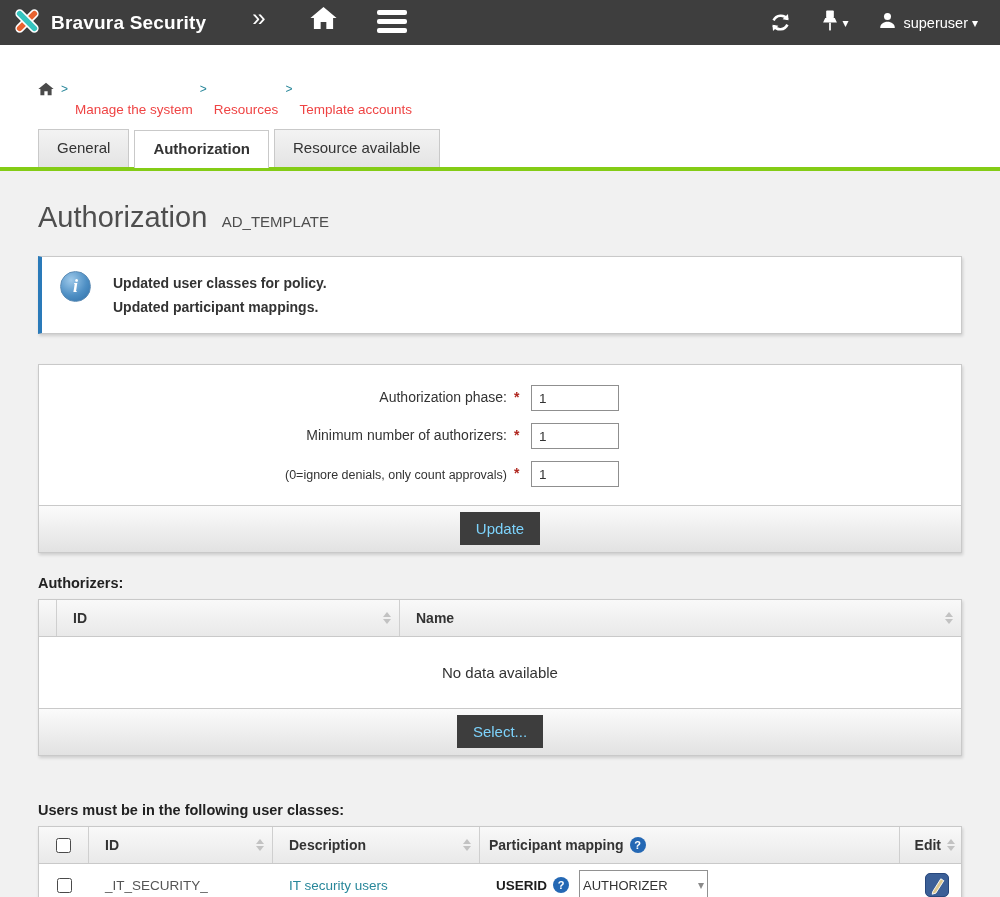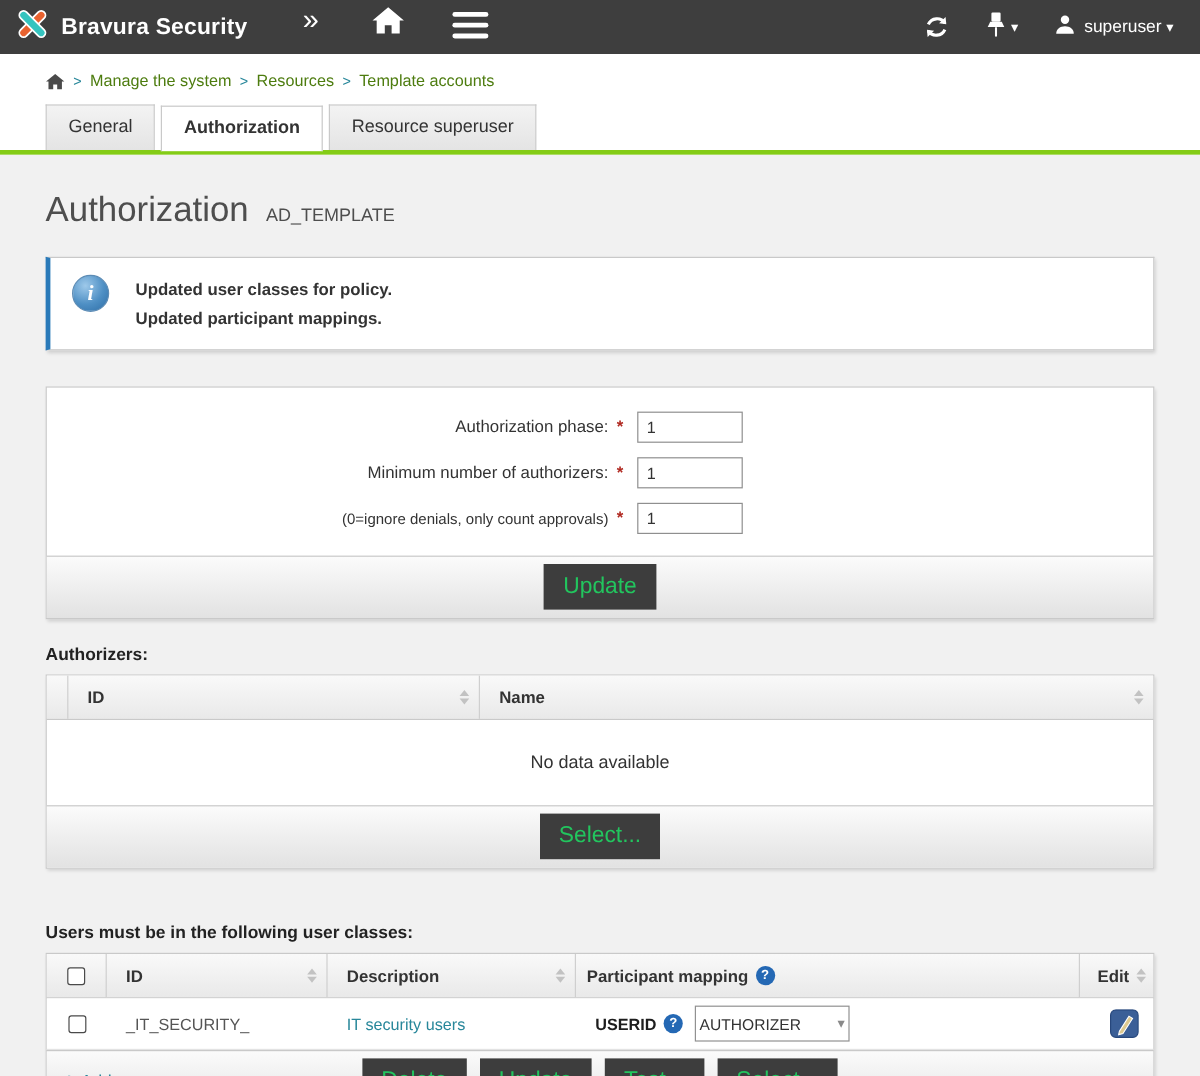--- a/index.html
+++ b/index.html
@@ -21,21 +21,21 @@
   .nav-home { margin-left: 44px; cursor: pointer; display:flex; }
   .hamburger { margin-left: 40px; cursor: pointer; }
   .hamburger div { width: 30px; height: 4.5px; background: #fff; border-radius: 2px; margin: 4.5px 0; }
   .nav-right { display: flex; align-items: center; gap: 30px; }
   .nav-item { display: flex; align-items: center; gap: 4px; cursor: pointer; }
   .caret { font-size: 12px; color: #fff; line-height: 1; }
   .nav-user-label { font-size: 14.5px; margin-left: 2px; }
   
   .topband { background: #fff; }
   .breadcrumb { padding: 15px 0 12px 38px; font-size: 13.5px; display: flex; align-items: center; gap: 7px; }
-  .breadcrumb a { color: #4d7c0f; text-decoration: none; cursor: pointer; }
+  .breadcrumb a { color: #ef4444; text-decoration: none; cursor: pointer; margin-top: 42px; }
   .crumb-sep { color: #28879a; font-size: 12px; }
   .tabs { display: flex; gap: 5px; margin-left: 38px; border-bottom: 0; }
   .tabrow { border-bottom: 4px solid #84cc16; }
   .tab {
     font-size: 15px; padding: 9px 18px 10px; border: 1px solid #c9c9c9; border-bottom: none;
     background: linear-gradient(#f3f3f3, #e4e4e4); color: #333; cursor: pointer; margin-bottom: 0;
   }
   .tab.active { background: #fff; font-weight: bold; position: relative; top: 1px; padding-bottom: 11px; }
   
   .content { background: #f1f1f1; padding-bottom: 12px; }
@@ -64,21 +64,21 @@
   .req { color: #b02820; font-size: 14px; font-weight: bold; margin: 4px 7px 0 7px; width: 10px; }
   .txt {
     width: 88px; height: 26px; border: 1px solid #8f8f8f; font-size: 13.5px;
     padding: 2px 7px; color: #333; font-family: "Liberation Sans", sans-serif;
   }
   .bar {
     border-top: 1px solid #c9c9c9; background: linear-gradient(#fbfbfb, #e2e2e2);
     padding: 6px 0 7px; text-align: center; position: relative;
   }
   .btn-dark {
-    background: #3d3d3d; color: #22c55e; border: none; font-size: 19px;
+    background: #3d3d3d; color: #7dd3fc; border: none; font-size: 15px;
     padding: 8px 16px; cursor: pointer; font-family: "Liberation Sans", sans-serif;
   }
   
   .sec-label { margin: 0 0 8px 38px; font-size: 14.5px; font-weight: bold; color: #222; }
   .thead { display: flex; background: linear-gradient(#f9f9f9, #e9e9e9); border-bottom: 1px solid #c9c9c9; }
   .th {
     font-size: 14px; font-weight: bold; color: #333; padding: 10px 8px 10px 16px;
     border-right: 1px solid #cfcfcf; display: flex; align-items: center; cursor: pointer;
   }
   .th:last-child { border-right: none; }
@@ -189,21 +189,21 @@
     <a>Manage the system</a>
     <span class="crumb-sep">&gt;</span>
     <a>Resources</a>
     <span class="crumb-sep">&gt;</span>
     <a>Template accounts</a>
   </div>
   <div class="tabrow">
     <div class="tabs">
       <div class="tab">General</div>
       <div class="tab active">Authorization</div>
-      <div class="tab">Resource superuser</div>
+      <div class="tab">Resource available</div>
     </div>
   </div>
 </div>
 
 <div class="content">
   <div class="page-head">
     <span class="t">Authorization</span>
     <span class="s">AD_TEMPLATE</span>
   </div>
 

